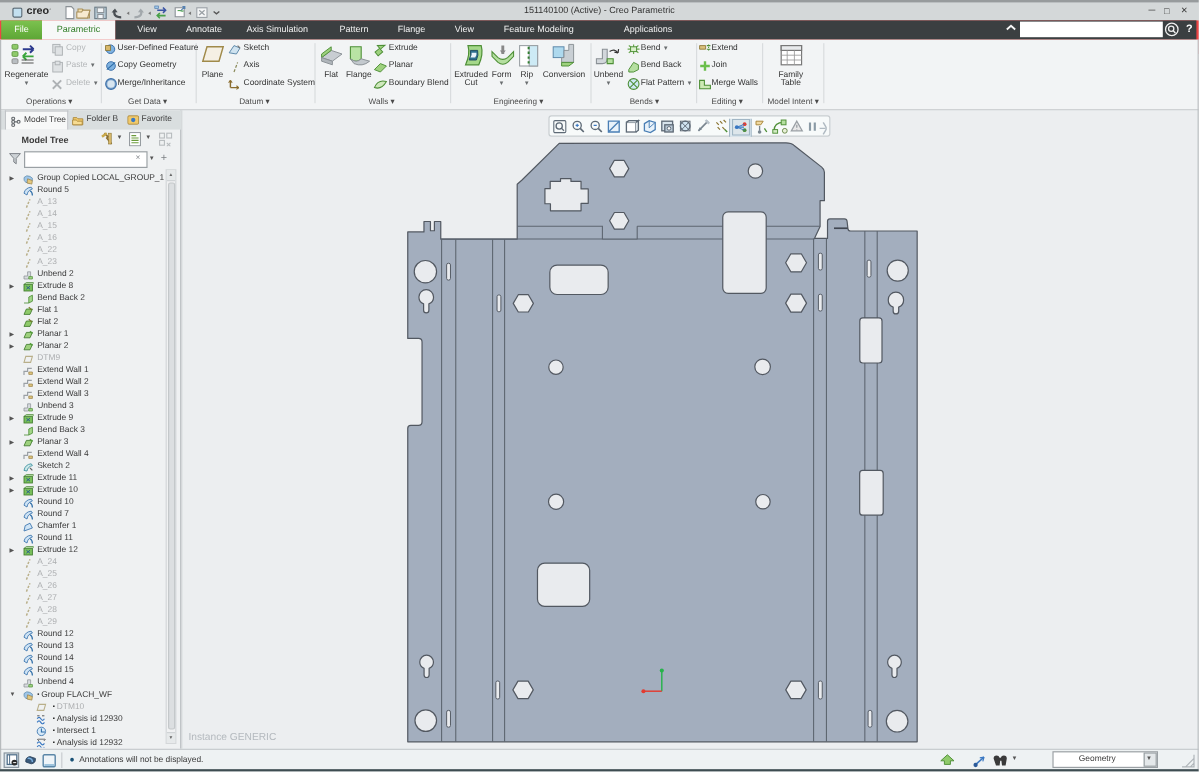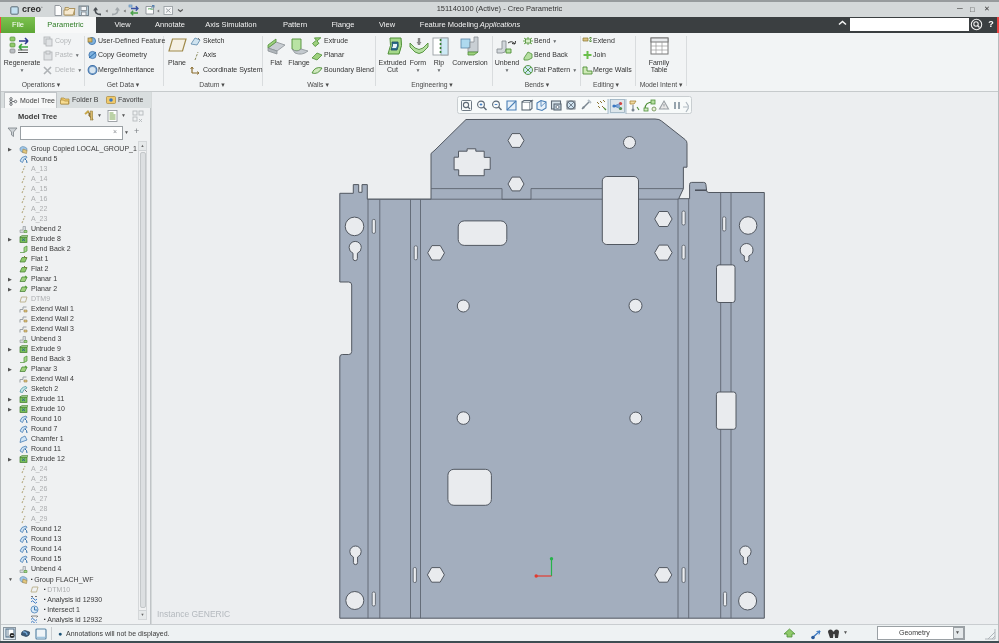--- a/index.html
+++ b/index.html
@@ -169,21 +169,21 @@
     <div id="tab-dark" class="abs"></div>
     <div id="tab-file" class="tab abs">File</div>
     <div id="tab-sm" class="tab abs">Parametric</div>
     <div class="tab abs" style="left:100px;width:45px;">View</div>
     <div class="tab abs" style="left:148px;width:44px;">Annotate</div>
     <div class="tab abs" style="left:200px;width:62px;">Axis Simulation</div>
     <div class="tab abs" style="left:272px;width:46px;">Pattern</div>
     <div class="tab abs" style="left:326px;width:34px;">Flange</div>
     <div class="tab abs" style="left:370px;width:34px;">View</div>
     <div class="tab abs" style="left:414px;width:70px;">Feature Modeling</div>
-    <div class="tab abs" style="left:472px;width:56px;font-style:italic;">Applications</div>
+    <div class="tab abs" style="left:512px;width:56px;">Applications</div>
   </div>
   <div id="ribbon" class="abs">
 
     <div class="rsep" style="left:83.5px"></div>
     <div class="rsep" style="left:163.3px"></div>
     <div class="rsep" style="left:262px"></div>
     <div class="rsep" style="left:374.6px"></div>
     <div class="rsep" style="left:491.7px"></div>
     <div class="rsep" style="left:579.5px"></div>
     <div class="rsep" style="left:635px"></div>

